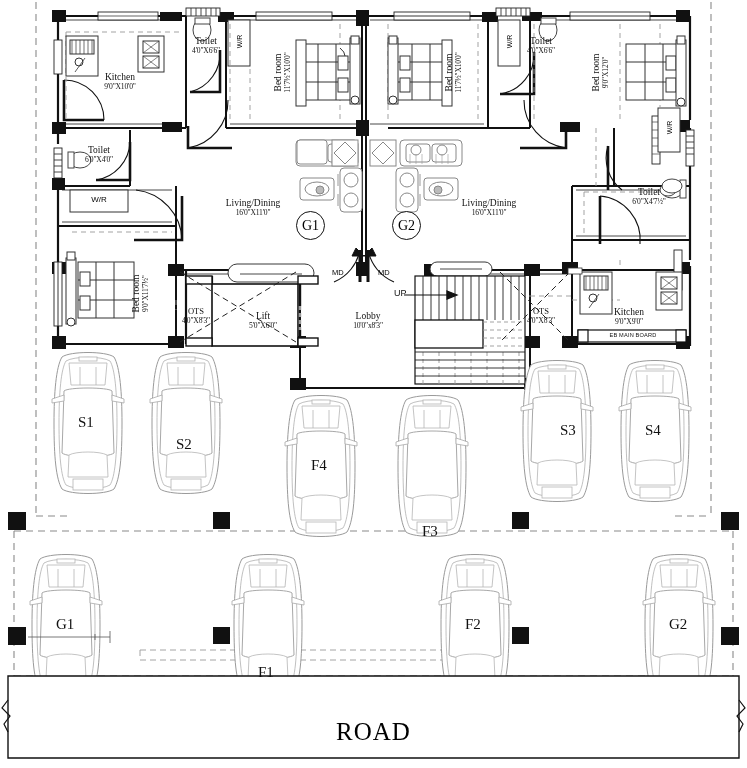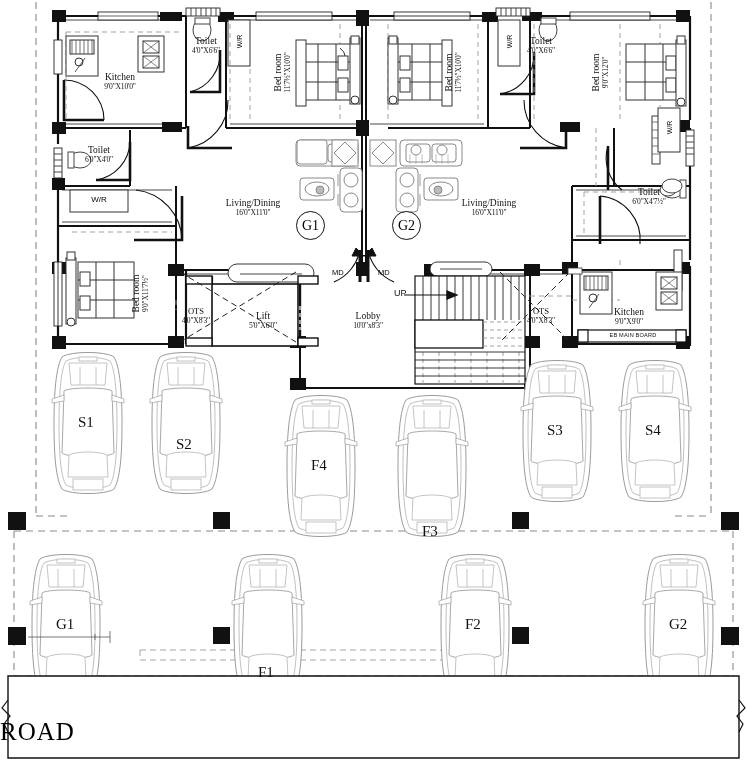--- a/index.html
+++ b/index.html
@@ -697,23 +697,23 @@
   <div class="md" style="left:378px;top:268px;">MD</div>
 
   <div class="tiny" style="left:394px;top:288px;font-size:9px;">UP</div>
 
   <div class="tiny" style="left:596px;top:332px;width:74px;text-align:center;font-size:5.6px;letter-spacing:.2px;">EB MAIN BOARD</div>
 
   <div class="carlbl" style="left:78px;top:414px;text-align:right;">S1</div>
   <div class="carlbl" style="left:176px;top:436px;">S2</div>
   <div class="carlbl" style="left:311px;top:457px;text-align:center;">F4</div>
   <div class="carlbl" style="left:422px;top:475px;margin-top:48px;">F3</div>
-  <div class="carlbl" style="left:547px;top:422px;">S3</div>
+  <div class="carlbl" style="left:560px;top:422px;">S3</div>
   <div class="carlbl" style="left:645px;top:422px;">S4</div>
 
   <div class="carlbl" style="left:56px;top:616px;">G1</div>
   <div class="carlbl" style="left:258px;top:616px;margin-top:48px;">F1</div>
   <div class="carlbl" style="left:465px;top:616px;">F2</div>
   <div class="carlbl" style="left:669px;top:616px;">G2</div>
 
-  <div class="road" style="left:0;top:718px;width:747px;text-align:left;">ROAD</div>
+  <div class="road" style="left:0;top:718px;width:747px;text-align:center;">ROAD</div>
 
 </div>
 
 </body></html>

